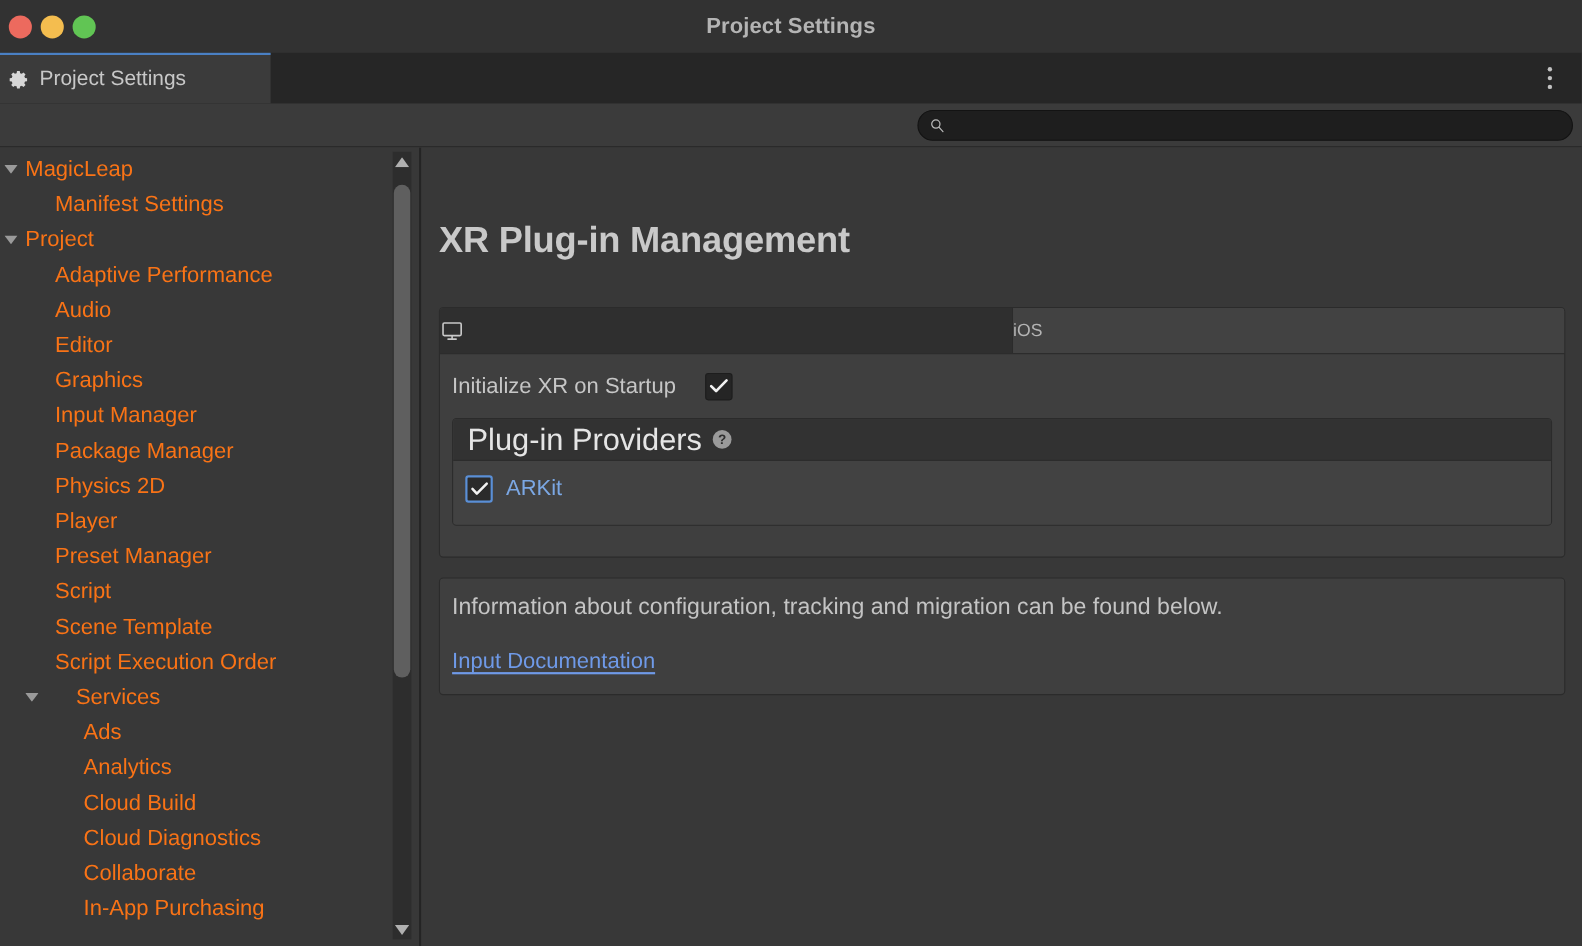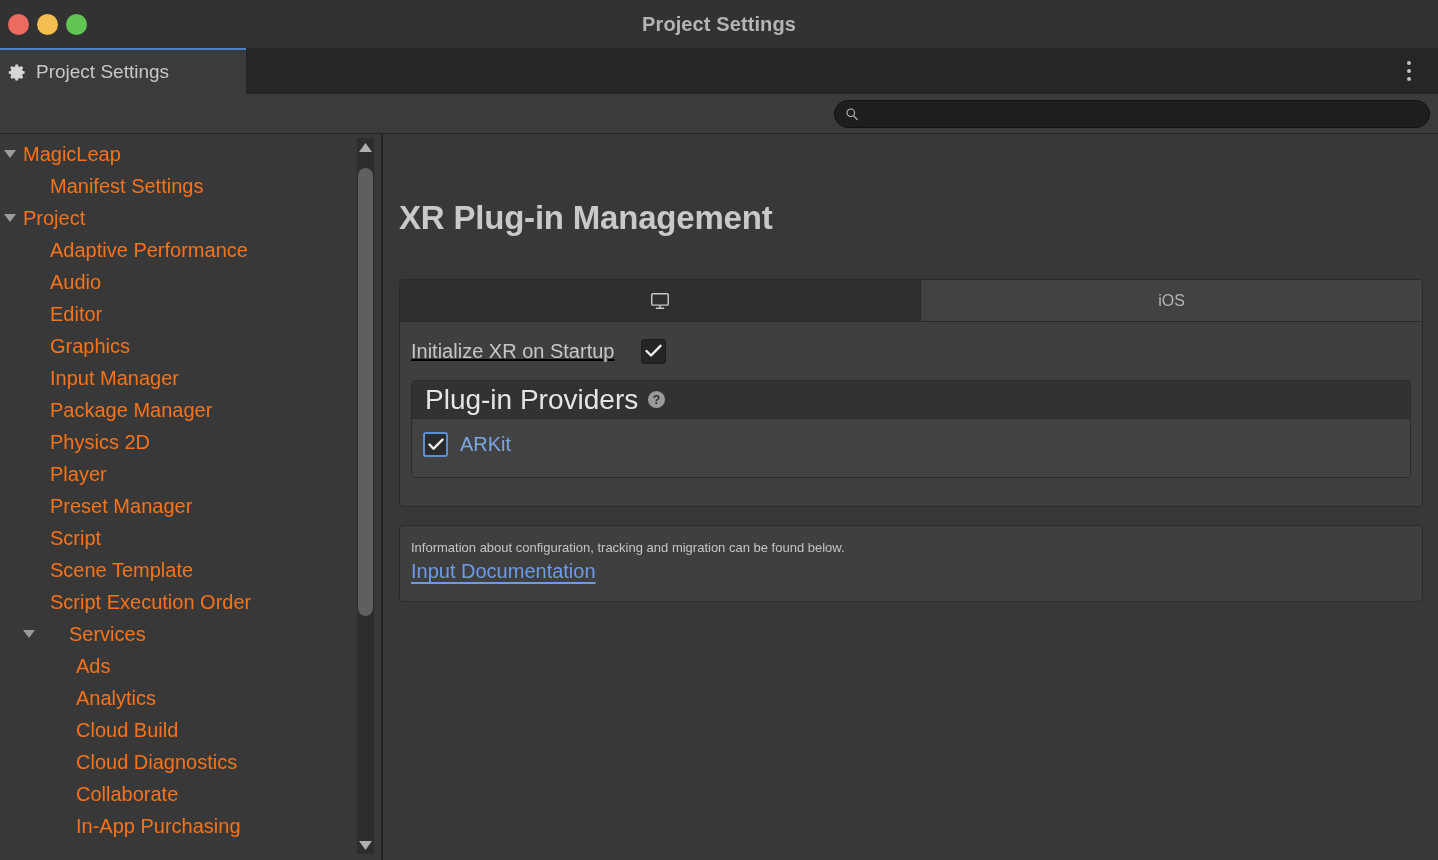--- a/index.html
+++ b/index.html
@@ -228,39 +228,37 @@
 
   
   .platform-tabs {
     display: flex;
     height: 42px;
     border-bottom: 1px solid #2b2b2b;
   }
   .platform-tab {
     display: flex;
     align-items: center;
-    justify-content: center;
     font-size: 16px;
     color: #b4b4b4;
     background: #424242;
     border-right: 1px solid #2b2b2b;
   }
   .platform-tab.active {
     background: #2f2f2f;
   }
   .platform-tab.desktop { width: 521px; border-top-left-radius: 3px; }
   .platform-tab.ios { flex: 1; border-right: none; border-top-right-radius: 3px; }
   .platform-tab .monitor-icon { width: 22px; height: 22px; display: block; }
 
   .init-row {
     height: 58px;
     display: flex;
     align-items: center;
     padding-left: 11px;
-    text-decoration: underline;
   }
   .init-label {
     font-size: 20px;
     color: #c6c6c6;
   }
   .checkbox {
     width: 25px; height: 25px;
     border-radius: 3px;
     background: #252525;
     border: 1px solid #1d1d1d;
@@ -321,23 +319,23 @@
   }
 
   
   .panel.info-box {
     margin-top: 18px;
     margin-right: 7px;
     background: #3f3f3f;
     padding: 14px 0 18px 11px;
   }
   .info-text {
-    font-size: 13px;
+    font-size: 21px;
     color: #c4c4c4;
-    margin-bottom: 5px;
+    margin-bottom: 26px;
   }
   .doc-link {
     font-size: 20px;
     color: #6f9ae8;
     text-decoration: underline;
     text-underline-offset: 4px;
     cursor: pointer;
     display: inline-block;
   }
 </style>

